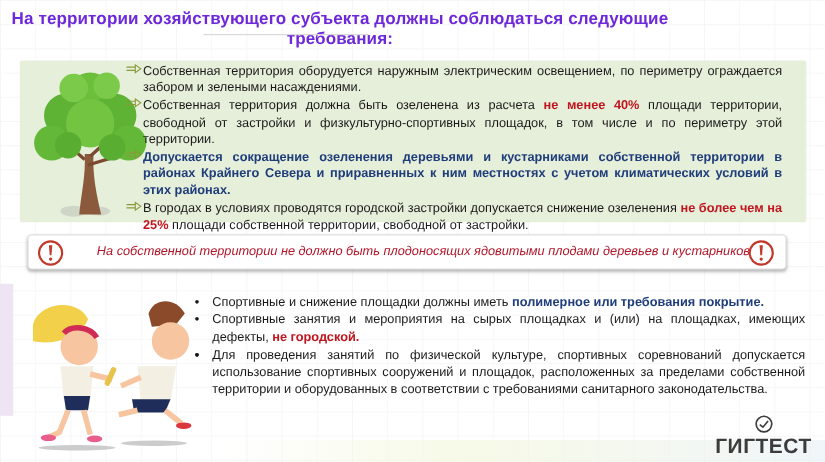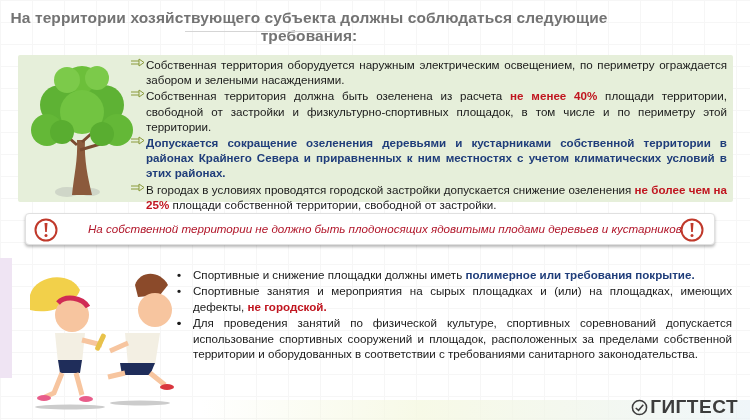--- a/index.html
+++ b/index.html
@@ -14,36 +14,36 @@
     position: absolute; inset: 0;
     background-image:
       linear-gradient(#f1f1f1 1px, transparent 1px),
       linear-gradient(90deg, #f1f1f1 1px, transparent 1px);
     background-size: 32px 22px;
     opacity: 0.6;
   }
   .title {
     position: absolute; left: 0; top: 9px; width: 618px;
     text-align: center; font-weight: bold; font-size: 15.5px;
-    color: #737373; letter-spacing: 0.1px;
+    color: #6d28d9; letter-spacing: 0.1px;
   }
   .title-underline {
     position: absolute; left: 185px; top: 31px; width: 150px; height: 1px;
     background: #d5d5d5;
   }
   .green-panel {
     position: absolute; left: 18px; top: 55px; width: 715px; height: 147px;
     background: #e6efda;
     border-radius: 2px;
   }
   .tree {
     position: absolute; left: 22px; top: 60px; width: 120px; height: 140px;
   }
   .req-list {
-    position: absolute; left: 130px; top: 55px; width: 597px;
+    position: absolute; left: 114px; top: 55px; width: 597px;
     font-size: 11.6px; line-height: 15.2px;
   }
   .req-item {
     position: relative; padding-left: 16px; text-align: justify;
     margin-top: 1px;
   }
   .req-item:first-child { margin-top: 2px; }
   .arrow-icon {
     position: absolute; left: 0; top: 1px; width: 16px; height: 10px;
   }
@@ -79,21 +79,21 @@
     margin-bottom: 1px;
   }
   .bullet {
     position: absolute; left: 2px; top: 0; font-weight: bold;
   }
   .hl-blue { color: #1f3d7a; font-weight: bold; }
   .it-blue { color: #2a4a8c; font-style: italic; display: block; }
   .logo {
     position: absolute; right: 12px; bottom: 2px;
     font-size: 19px; font-weight: bold; color: #3c3c3c; letter-spacing: 0.5px;
-    display: flex; align-items: center; gap: 2px;
+    display: flex; align-items: center; gap: 2px; flex-direction: column;
   }
   .logo-mark { width: 17px; height: 17px; }
   .bottom-wash {
     position: absolute; left: 200px; top: 400px; width: 550px; height: 20px;
     background: linear-gradient(90deg, rgba(255,255,255,0), rgba(245,248,225,0.8) 40%, rgba(230,240,245,0.6));
   }
 </style>
 </head>
 <body>
 

